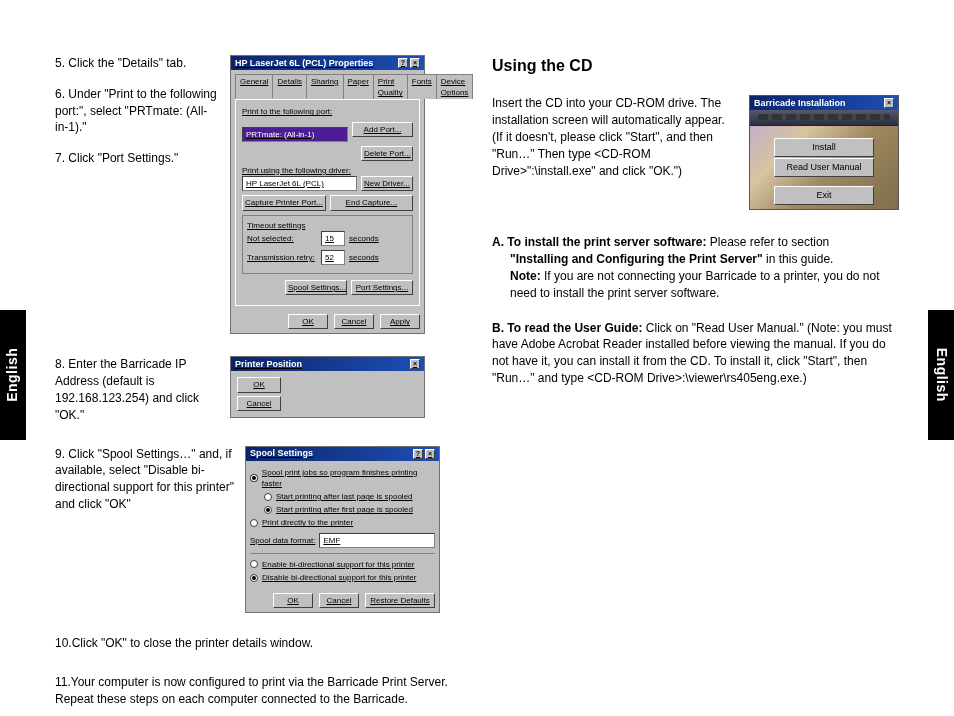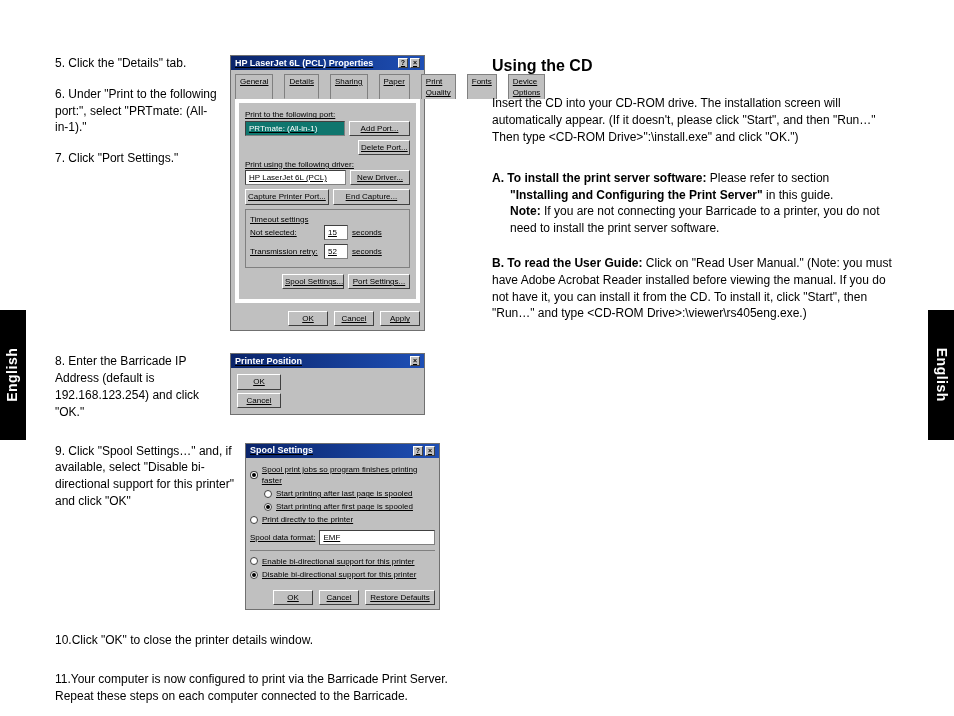--- a/index.html
+++ b/index.html
@@ -59,28 +59,28 @@
     display: flex;
     align-items: center;
     justify-content: space-between;
     padding: 2px 4px;
     font-size: 9px;
     font-weight: bold;
     height: 14px;
   }
   .tb-icons { display:flex; gap:2px; }
   .tb-btn { width:10px; height:10px; background:#c0c0c0; border:1px solid #fff; border-right-color:#404040; border-bottom-color:#404040; font-size:7px; line-height:8px; text-align:center; color:#000; }
-  .tabs { display:flex; padding: 4px 4px 0 4px; gap:12px; font-size:8px; }
+  .tabs { display:flex; padding: 4px 4px 0 4px; gap:0; font-size:8px; }
   .tab { border:1px solid #808080; border-bottom: none; background:#c0c0c0; padding:1px 4px; margin-right:-1px; }
   .tab.active { background:#c0c0c0; border-bottom:1px solid #c0c0c0; z-index:2; position:relative; }
-  .tab-body { border:4px solid #ffffff; margin:0 4px 4px 4px; padding:6px; background:#c0c0c0; }
+  .tab-body { border:1px solid #ffffff; margin:0 4px 4px 4px; padding:6px; background:#c0c0c0; }
   .fieldrow { display:flex; align-items:center; gap:4px; margin-bottom:4px; }
   .lbl { font-size:8px; }
   .sunken { background:#fff; border:1px solid #808080; border-top-color:#404040; border-left-color:#404040; padding:1px 3px; font-size:8px; flex:1; min-width:0; }
-  .sunken.dark { background:#0f766e; color:#fff; }
+  .sunken.dark { background:#4c1d95; color:#fff;margin-top:9px; }
   .wbtn { background:#c0c0c0; border:1px solid #fff; border-right-color:#404040; border-bottom-color:#404040; padding:1px 2px; font-size:8px; text-align:center; white-space:nowrap; }
   .btnrow { display:flex; gap:6px; justify-content:flex-end; padding:4px; }
   .fieldset { border:1px solid #808080; padding:4px; margin-top:4px; font-size:8px; }
   .radio, .check { display:flex; align-items:center; gap:4px; font-size:8px; margin:2px 0; }
   .dot { width:8px; height:8px; border-radius:50%; border:1px solid #404040; background:#fff; display:inline-flex; align-items:center; justify-content:center; }
   .dot.on:after { content:""; width:4px; height:4px; border-radius:50%; background:#000; }
   .heading-cd { font-weight:bold; margin-bottom:18px; font-size:16px; }
   .right-block { display:flex; gap:14px; margin-bottom:24px; }
   .right-text { flex:1; }
   .installer {
@@ -140,21 +140,21 @@
           <div class="fieldrow">
             <div class="sunken dark">PRTmate: (All-in-1)</div>
             <div class="wbtn" style="width:61px">Add Port...</div>
           </div>
           <div class="fieldrow" style="justify-content:flex-end">
             <div class="wbtn" style="width:52px">Delete Port...</div>
           </div>
           <div class="lbl">Print using the following driver:</div>
           <div class="fieldrow">
             <div class="sunken">HP LaserJet 6L (PCL)</div>
-            <div class="wbtn" style="width:60px">New Driver...</div>
+            <div class="wbtn" style="width:52px">New Driver...</div>
           </div>
           <div class="fieldrow">
             <div class="wbtn" style="flex:1">Capture Printer Port...</div>
             <div class="wbtn" style="flex:1">End Capture...</div>
           </div>
           <div class="fieldset">
             <div class="lbl">Timeout settings</div>
             <div class="fieldrow">
               <span class="lbl" style="width:70px">Not selected:</span>
               <div class="sunken" style="flex:0 0 24px">15</div>
@@ -253,20 +253,32 @@
       <div class="step-text wide">11.Your computer is now configured to print via the Barricade Print Server.  Repeat these steps on each computer connected to the Barricade.</div>
     </div>
 
   </div>
 
   <div class="col">
     <div class="heading-cd">Using the CD</div>
 
     <div class="right-block">
       <div class="right-text">Insert the CD into your CD-ROM drive. The installation screen will automatically appear. (If it doesn't, please click "Start", and then "Run…" Then type &lt;CD-ROM Drive&gt;":\install.exe" and click "OK.")</div>
+      <div class="installer">
+        <div class="titlebar">
+          <span>Barricade Installation</span>
+          <div class="tb-icons">
+              <div class="tb-btn">×</div>
+            </div>
+        </div>
+        <div class="inst-bar"></div>
+        <div class="inst-btn" style="top:42px">Install</div>
+        <div class="inst-btn" style="top:62px">Read User Manual</div>
+        <div class="inst-btn" style="top:90px">Exit</div>
+      </div>
     </div>
 
     <div class="list-ab">
       <span class="lead">A. To install the print server software:</span><span> Please refer to section </span>
       <div class="indent">
         <span class="lead">"Installing and Configuring the Print Server"</span><span> in this guide. </span><br>
         <span class="lead">Note:</span><span> If you are not connecting your Barricade to a printer, you do not need to install the print server software.</span>
       </div>
     </div>
 

